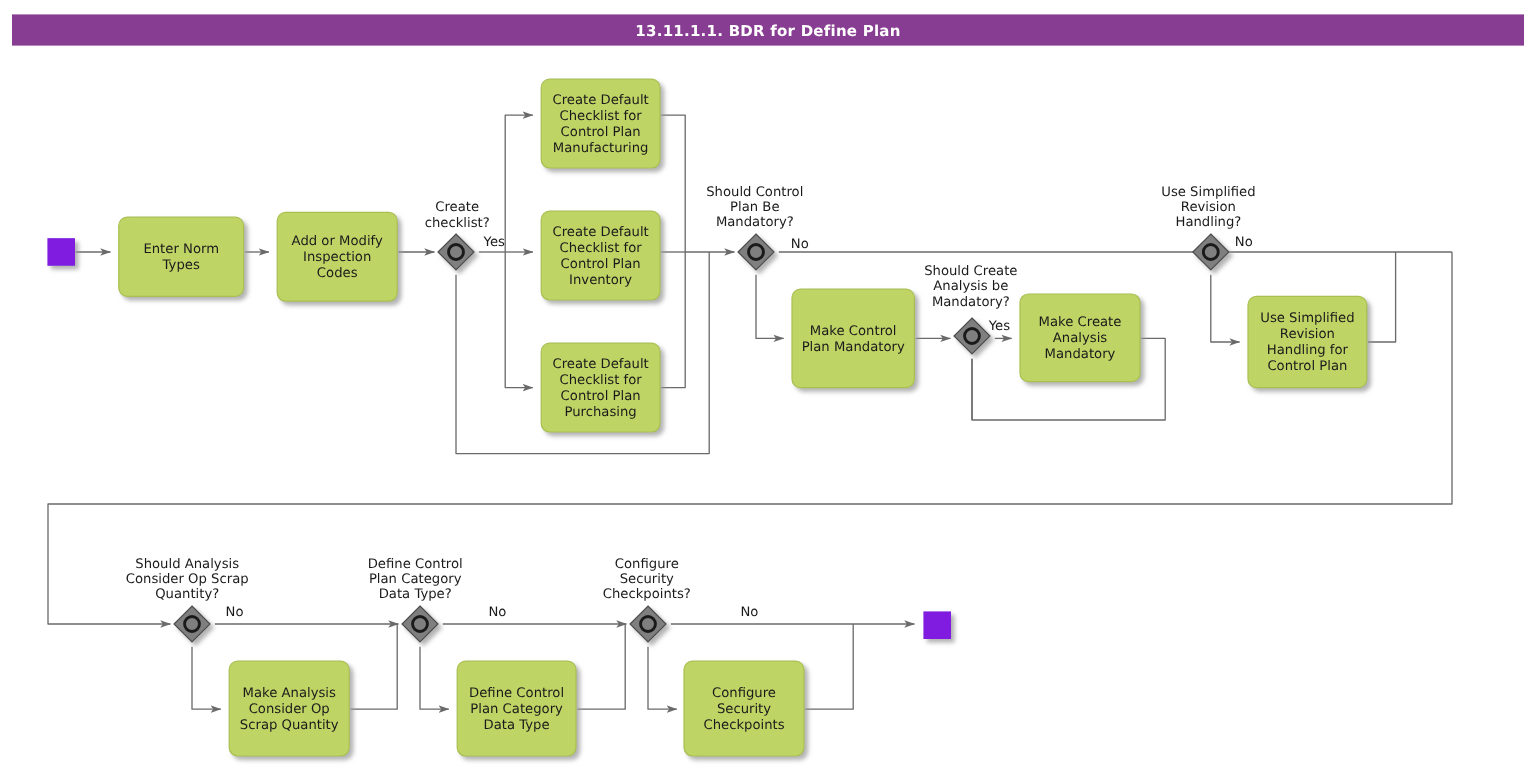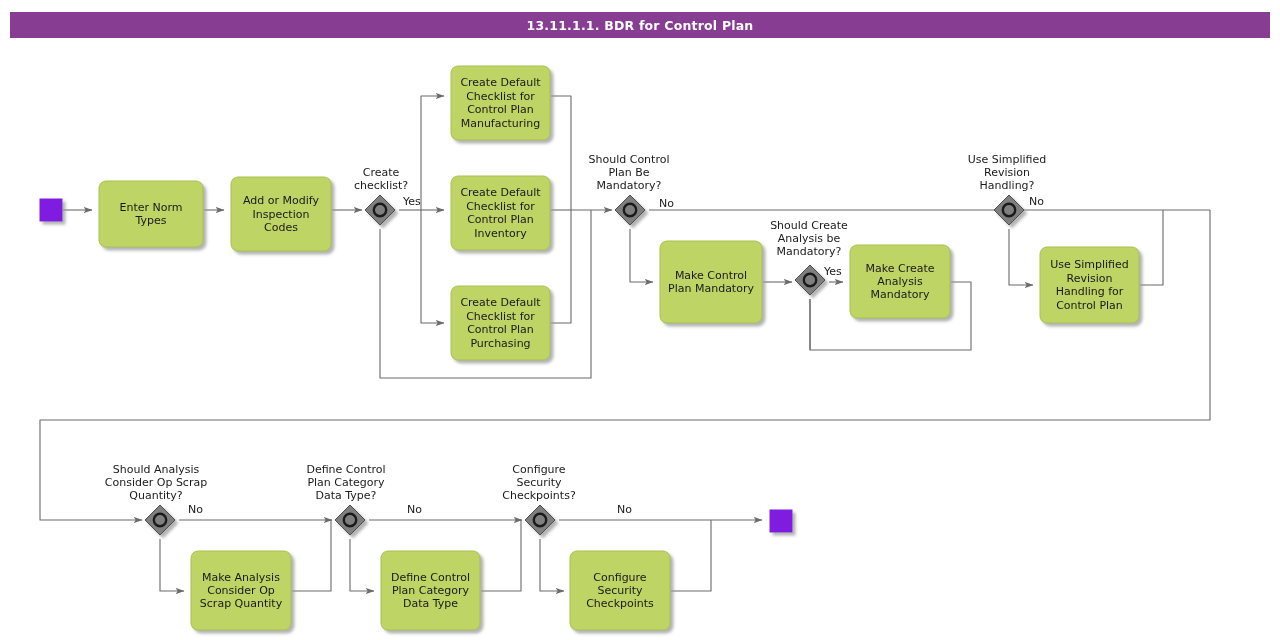--- a/index.html
+++ b/index.html
@@ -20,21 +20,21 @@
   .task-label{font-size:11px;}
   .gw-label{font-size:11px;}
   .flow-label{font-size:11px;}
 </style>
 </head>
 <body style="background: rgb(255, 255, 255);">
 
 <div id="stage">
 
   <div id="titlebar" style="background: rgb(135, 61, 145); color: rgb(255, 255, 255);">
-    <span class="tb-text">13.11.1.1. BDR for Control Plan</span>
+    <span class="tb-text">13.11.1.1. BDR for Define Plan</span>
   </div>
 
   <svg id="diagram" viewBox="0 0 1280 640">
     <defs>
       <marker id="arrowhead" markerWidth="9" markerHeight="7" refX="8.5" refY="3.5" orient="auto" markerUnits="userSpaceOnUse">
         <path d="M0,0.4 L9,3.5 L0,6.6 L2.2,3.5 Z" fill="#6a6a6a"></path>
       </marker>
       <filter id="softshadow" x="-30%" y="-30%" width="180%" height="180%">
         <feDropShadow dx="3" dy="3" stdDeviation="1.6" flood-color="#9a9a9a" flood-opacity="0.75"></feDropShadow>
       </filter>

